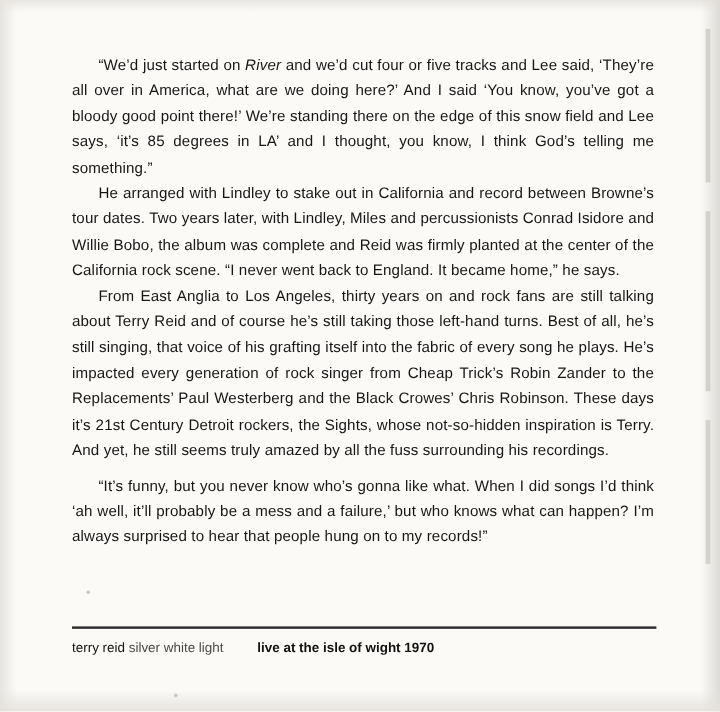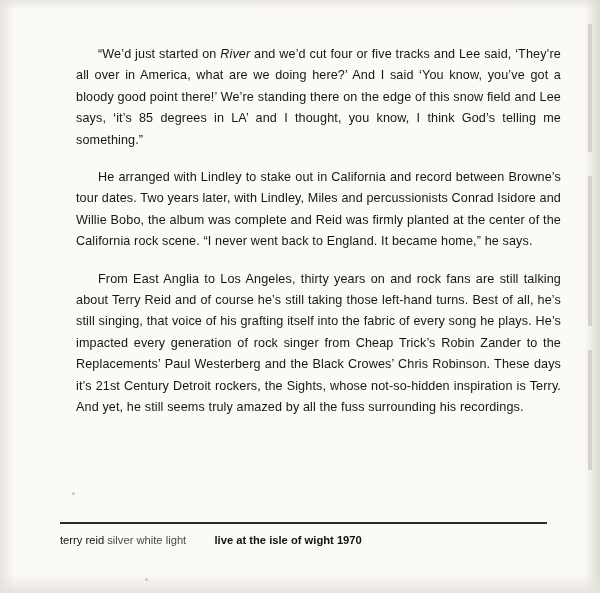--- a/index.html
+++ b/index.html
@@ -53,35 +53,35 @@
     position: absolute;
     right: 8px;
     width: 4px;
     background: #cfccc6;
     opacity: .85;
     pointer-events: none;
   }
 
   .content {
     position: absolute;
-    left: 76px;
+    left: 60px;
     top: 44px;
     width: 485px;
   }
   p.body-para {
     margin: 0 0 0 0;
     font-size: 12.6px;
     line-height: 21.4px;
     text-align: justify;
     text-indent: 22px;
     color: #161616;
     letter-spacing: .01em;
   }
   p.body-para + p.body-para {
-    margin-top: 16px;
+    margin-top: 0px;
   }
   p.no-indent {
     text-indent: 0;
   }
   em.italic {
     font-style: italic;
   }
   .signature {
     margin-top: 27px;
     font-size: 12.6px;
@@ -153,20 +153,23 @@
     </p>
 
     <p class="body-para">
       <span>He arranged with Lindley to stake out in California and record between Browne’s tour dates. Two years later, with Lindley, Miles and percussionists Conrad Isidore and Willie Bobo, the album was complete and Reid was firmly planted at the center of the California rock scene. “I never went back to England. It became home,” he says.</span>
     </p>
 
     <p class="body-para">
       <span>From East Anglia to Los Angeles, thirty years on and rock fans are still talking about Terry Reid and of course he’s still taking those left-hand turns. Best of all, he’s still singing, that voice of his grafting itself into the fabric of every song he plays. He’s impacted every generation of rock singer from Cheap Trick’s Robin Zander to the Replacements’ Paul Westerberg and the Black Crowes’ Chris Robinson. These days it’s 21st Century Detroit rockers, the Sights, whose not-so-hidden inspiration is Terry. And yet, he still seems truly amazed by all the fuss surrounding his recordings.</span>
     </p>
 
+    <p class="body-para" style="margin-top:8px;">
+      <span>“It’s funny, but you never know who’s gonna like what. When I did songs I’d think ‘ah well, it’ll probably be a mess and a failure,’ but who knows what can happen? I’m always surprised to hear that people hung on to my records!”</span>
+    </p>
 
 
   </div>
 
   <div class="footer">
     <div class="footer-rule"></div>
     <div class="footer-text">
       <span class="footer-artist">terry reid</span>
       <span class="footer-album">silver white light</span>
       <span class="footer-gap"></span>

